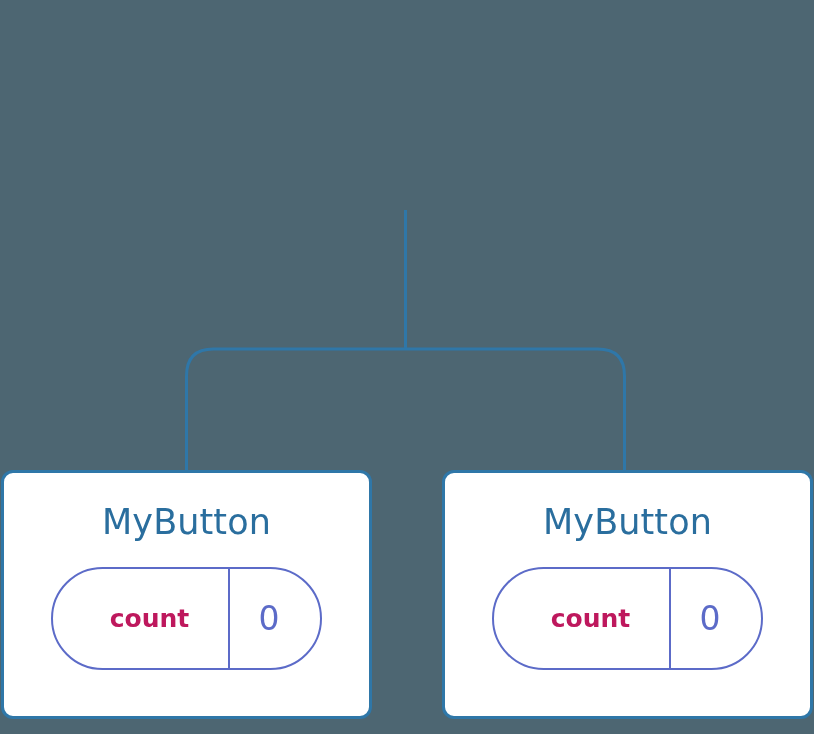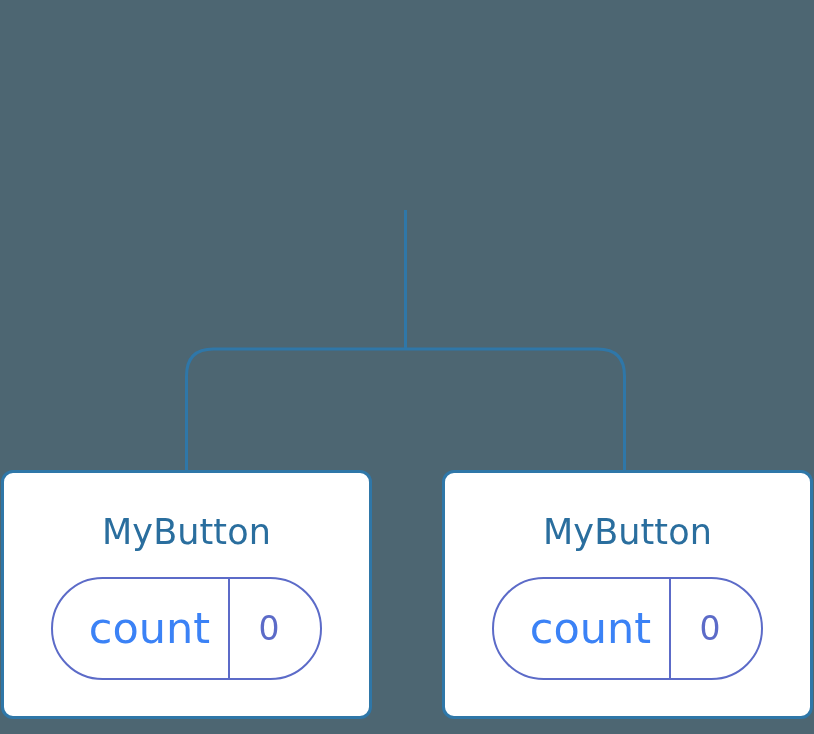--- a/index.html
+++ b/index.html
@@ -50,21 +50,21 @@
     top: 2px;
     width: 373px;
     height: 208px;
     justify-content: center;
   }
 
   .node-child {
     top: 470px;
     width: 371px;
     height: 249px;
-    padding-top: 42px;
+    padding-top: 32px;
   }
 
   .node-child-left  { left: 1px; }
   .node-child-right { left: 442px; }
 
   .node-title {
     color: #2a6e9e;
     font-size: 35px;
     line-height: 1;
     font-weight: 400;
@@ -85,23 +85,24 @@
     background: #ffffff;
   }
 
   .pill-key {
     display: flex;
     align-items: center;
     justify-content: center;
     width: 175px;
     box-sizing: border-box;
     padding-left: 18px;
-    color: #3b82f6;
-    font-size: 43px;
+    color: #be185d;
+    font-size: 25px;
     line-height: 1;
+    font-weight: bold;
   }
 
   .pill-divider {
     width: 2px;
     background: #5c6bc8;
     flex: 0 0 2px;
   }
 
   .pill-value {
     display: flex;

